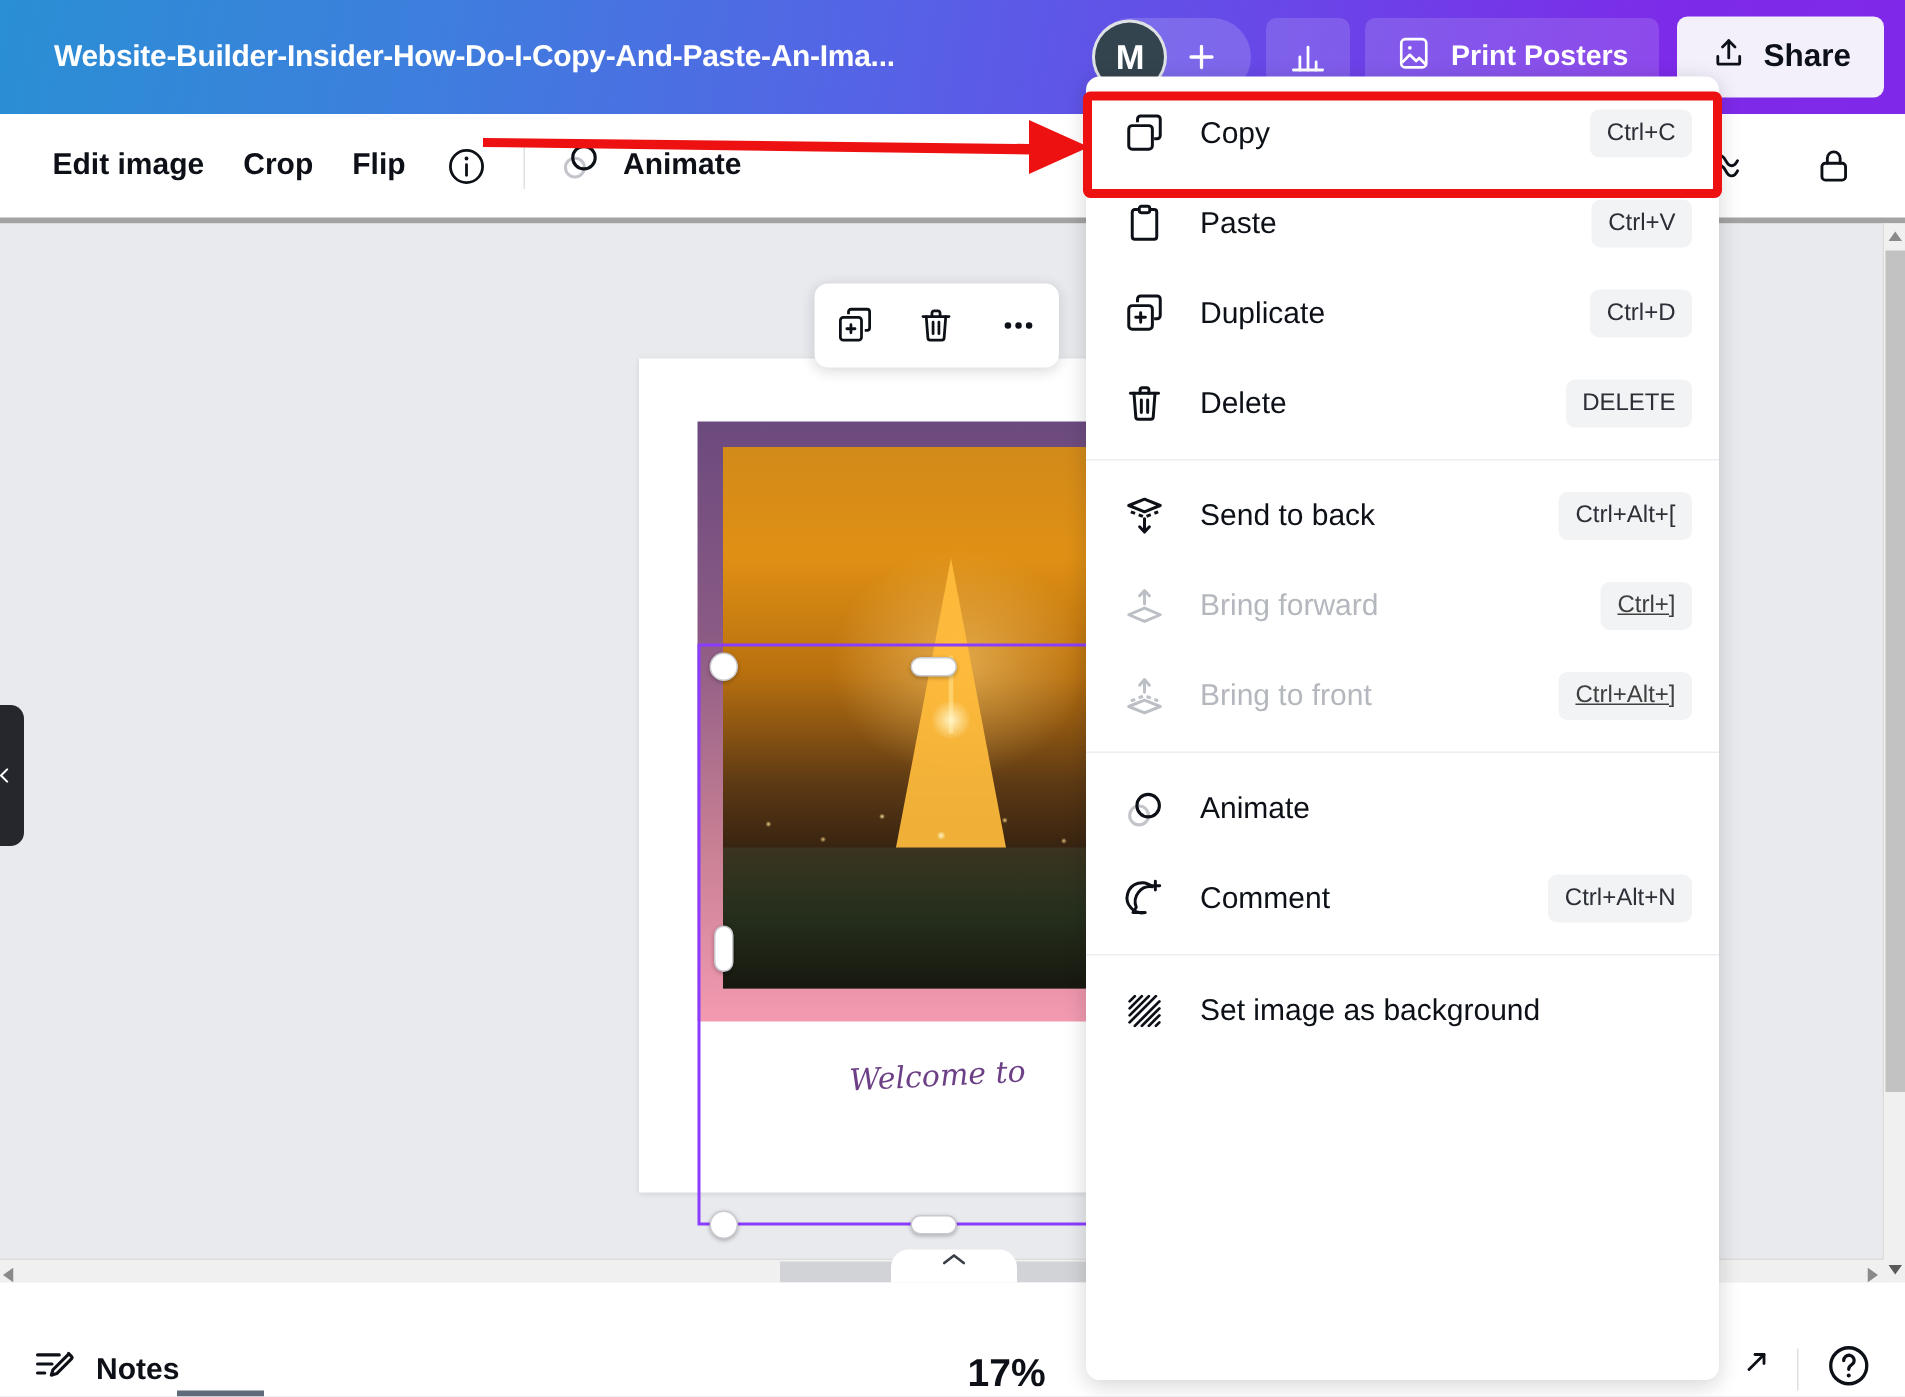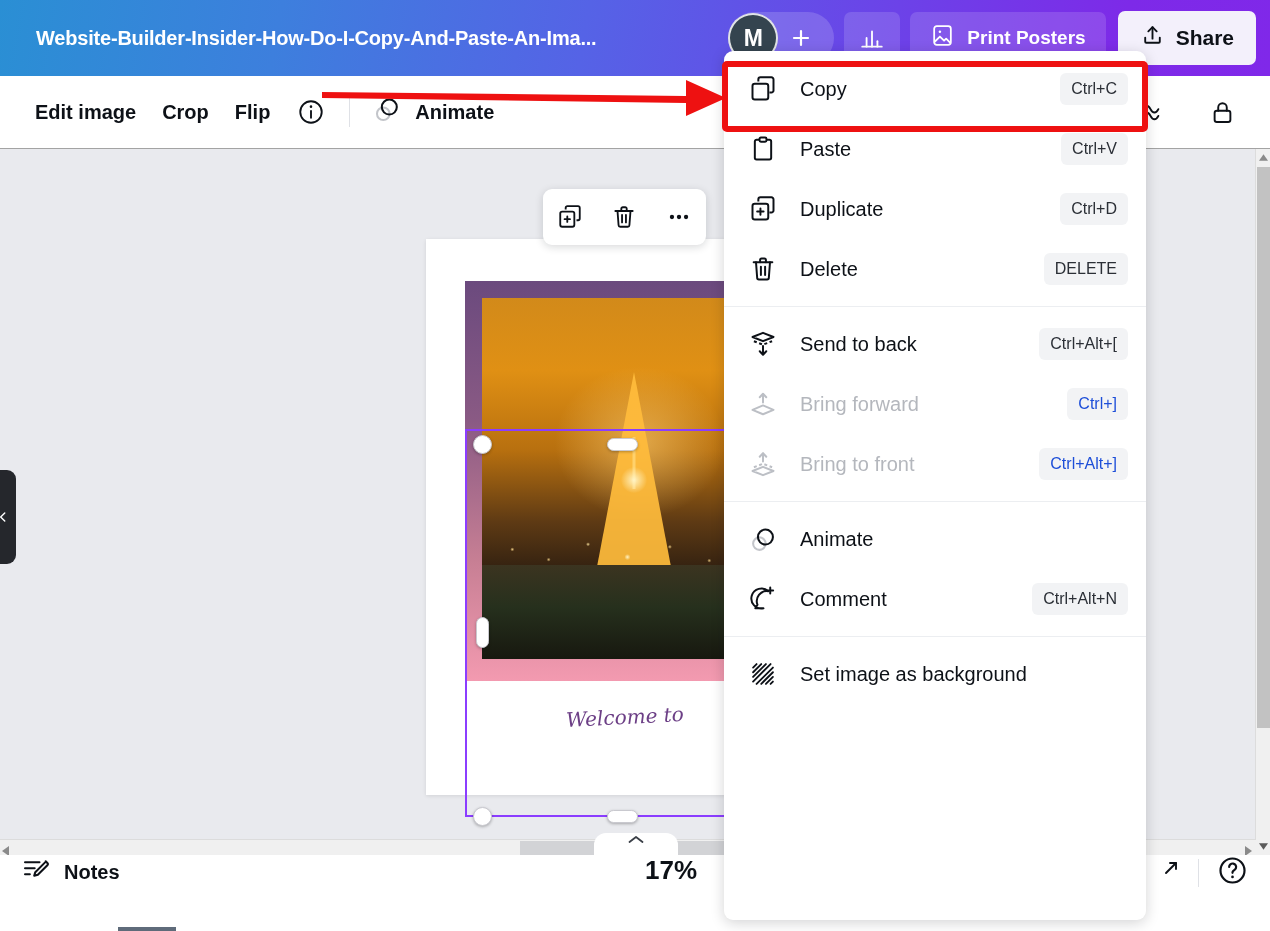--- a/index.html
+++ b/index.html
@@ -57,21 +57,21 @@
   .share-btn {
     height: 54px; border-radius: 7px; background: #f3f0fb;
     display: flex; align-items: center; gap: 11px; padding: 0 22px;
     color: #0d1117; font-size: 21px; font-weight: bold; margin-right: 14px;
   }
 
   
   .toolbar {
     position: absolute; left: 0; top: 76px; width: 1270px; height: 73px;
     background: #ffffff; display: flex; align-items: center;
-    border-bottom: 1px solid #a3a3a3;
+    border-bottom: 4px solid #a3a3a3;
   }
   .tb-item {
     font-size: 20px; color: #0d1117; font-weight: bold;
     padding: 0 13px; height: 44px; display: flex; align-items: center; border-radius: 6px;
   }
   .tb-first { margin-left: 22px; }
   .tb-icon-btn {
     width: 44px; height: 44px; display: flex; align-items: center; justify-content: center;
     border-radius: 6px; color: #0d1117; margin: 0 6px;
   }
@@ -191,21 +191,21 @@
 
   .panel-tab {
     position: absolute; left: 594px; bottom: 76px; width: 84px; height: 22px;
     background: #ffffff; border-radius: 12px 12px 0 0;
     display: flex; align-items: flex-start; justify-content: center; padding-top: 2px;
   }
 
   
   .bottombar {
     position: absolute; left: 0; bottom: 0; width: 1270px; height: 76px;
-    background: #ffffff; display: flex; align-items: flex-start;
+    background: #ffffff; display: flex; align-items: flex-end;
   }
   .notes {
     display: flex; align-items: center; gap: 13px; margin-left: 22px;
     font-size: 20px; font-weight: bold; color: #0d1117;
   }
   .zoom-level {
     position: absolute; left: 645px; font-size: 26px; font-weight: bold; color: #0d1117;
   }
   .bottom-right { position: absolute; right: 22px; display: flex; align-items: center; gap: 18px; }
   .bb-divider { width: 1px; height: 28px; background: #dfe1e6; }
@@ -224,21 +224,21 @@
     display: flex; align-items: center; height: 60px; padding: 0 18px 0 22px;
   }
   .ctx-ico { width: 34px; height: 34px; display: flex; align-items: center; justify-content: center; color: #0d1117; flex: none; }
   .ctx-label { flex: 1; font-size: 20px; color: #0d1117; margin-left: 20px; }
   .ctx-key {
     background: #f2f3f5; color: #2b2f36; border-radius: 6px;
     font-size: 16px; padding: 7px 11px; white-space: nowrap;
   }
   .ctx-item.disabled .ctx-label { color: #b4b7bd; }
   .ctx-item.disabled .ctx-ico { color: #bcbfc5; }
-  .ctx-item.disabled .ctx-key { color: #1d4ed8; }
+  .ctx-item.disabled .ctx-key { color: #404040; text-decoration: underline; }
   .ctx-sep { height: 1px; background: #eceef1; margin: 7px 0; }
 
   
   .red-highlight {
     position: absolute; left: 722px; top: 61px; width: 426px; height: 71px;
     border: 6px solid #ee1111; border-radius: 5px; pointer-events: none;
   }
   .red-arrow { position: absolute; left: 318px; top: 76px; pointer-events: none; }
 </style>
 </head>

